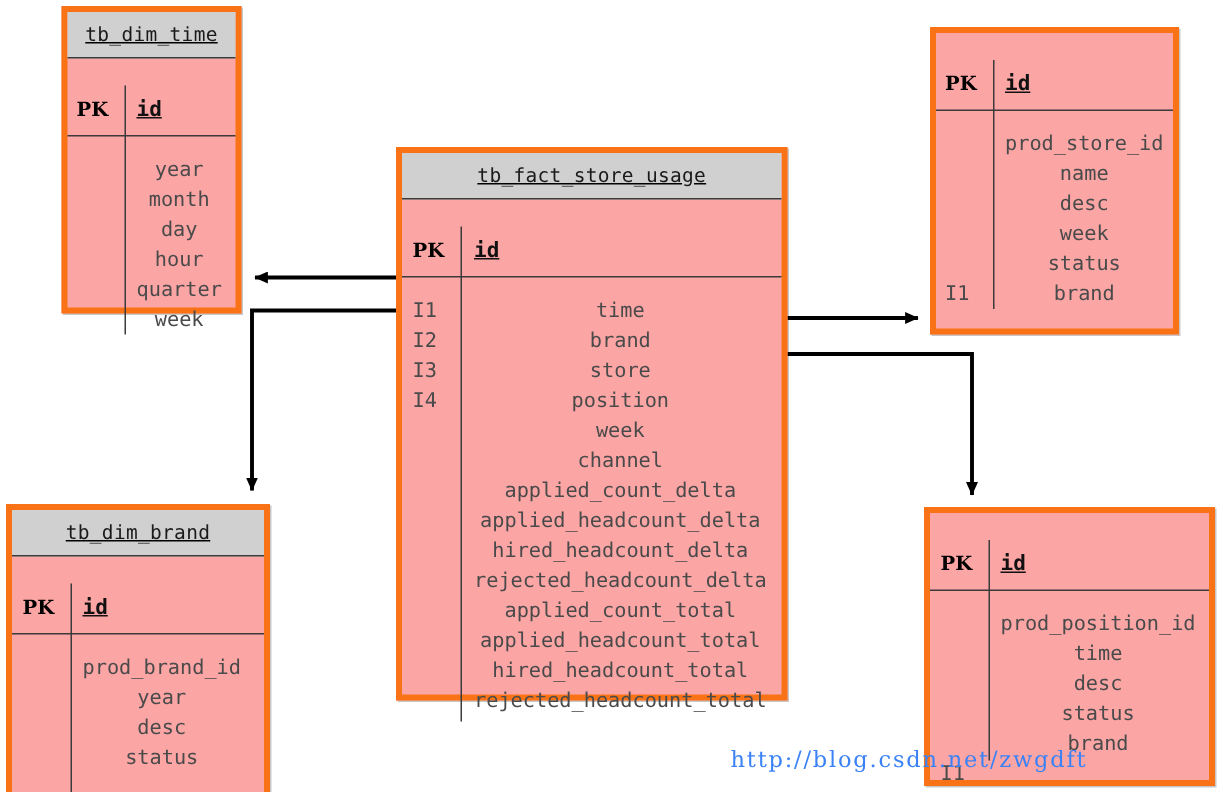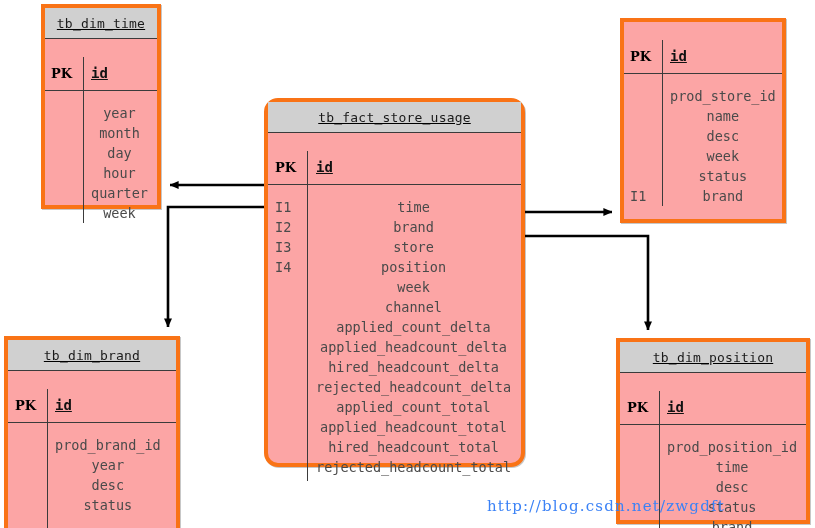--- a/index.html
+++ b/index.html
@@ -136,21 +136,21 @@
       <span class="pk-name" style="left:46px; top:8px;">id</span>
       <div class="attr-list" style="left:46px; top:46px;">year
 month
 day
 hour
 quarter
 week</div>
     </div>
   </div>
 
-  <div class="entity" style="left:264px; top:98px; width:261px; height:369px;border-radius:14px;">
+  <div class="entity" style="left:264px; top:98px; width:261px; height:369px;">
     <div class="entity-title" style="height:31px;">tb_fact_store_usage</div>
     <div class="entity-body">
       <div class="col-divider" style="left:39px;"></div>
       <div class="pk-rule" style="top:33px;"></div>
       <span class="key-cell" style="left:7px; top:9px;">PK</span>
       <span class="pk-name" style="left:48px; top:8px;">id</span>
       <div class="idx-list" style="left:7px; top:46px;">I1
 I2
 I3
 I4</div>
@@ -200,21 +200,20 @@
       <span class="key-cell" style="left:7px; top:9px;">PK</span>
       <span class="pk-name" style="left:47px; top:8px;">id</span>
       <div class="attr-list" style="left:47px; top:46px;">prod_brand_id
 year
 desc
 status</div>
     </div>
   </div>
 
   <div class="entity" style="left:616px; top:338px; width:194px; height:186px;">
-    <div class="entity-title" style="height:31px;">tb_dim_position</div>
     <div class="entity-body">
       <div class="col-divider" style="left:39px;"></div>
       <div class="pk-rule" style="top:33px;"></div>
       <span class="key-cell" style="left:7px; top:9px;">PK</span>
       <span class="pk-name" style="left:47px; top:8px;">id</span>
       <div class="idx-list" style="left:7px; top:46px;">
 
 
 
 

